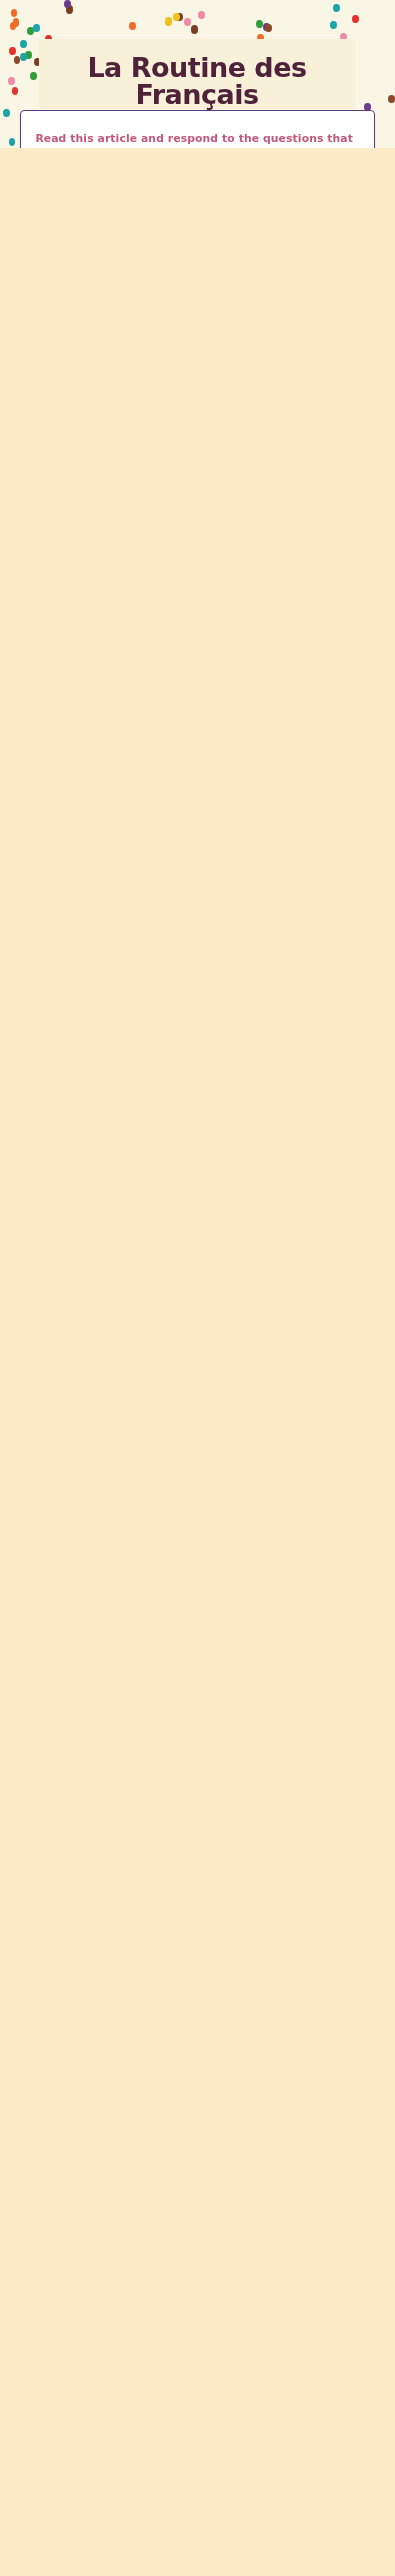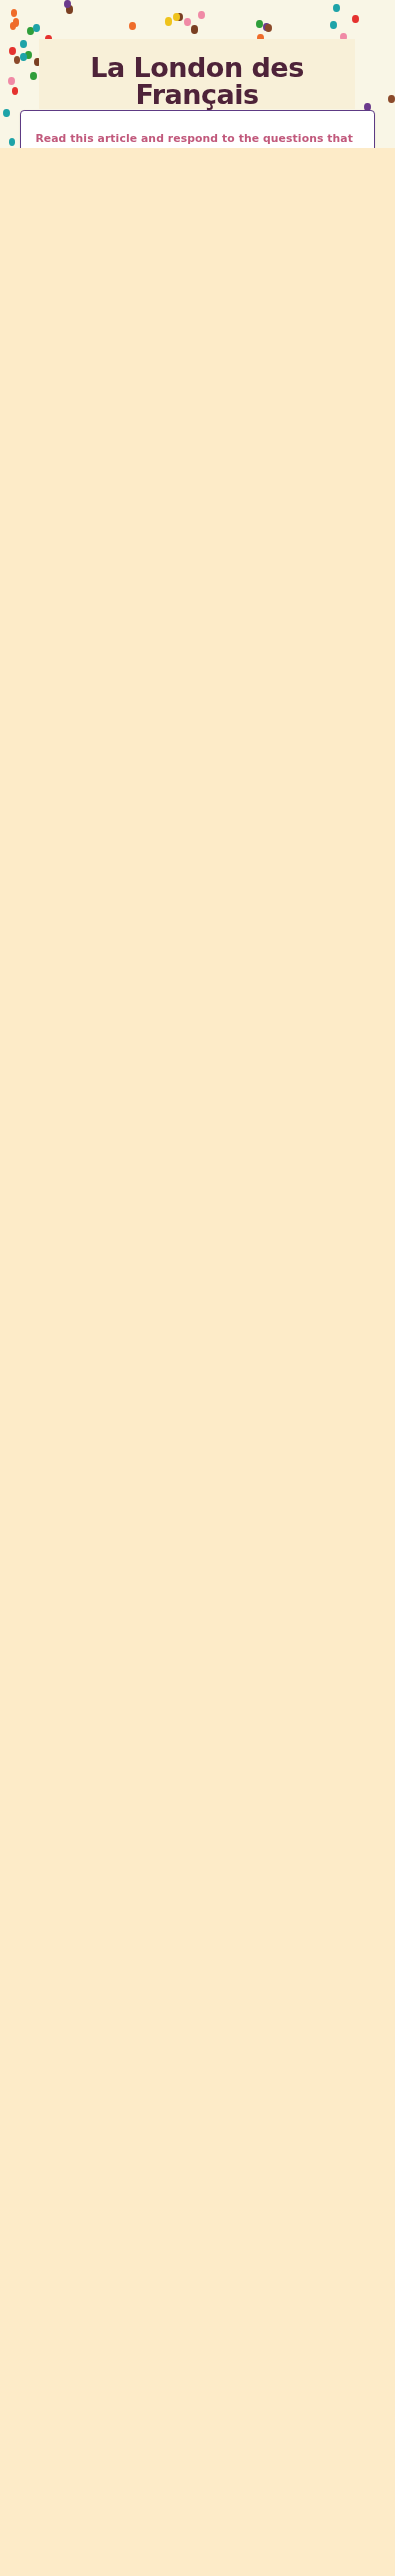--- a/index.html
+++ b/index.html
@@ -162,21 +162,21 @@
       <div class="dot" style="left: 257px; top: 34px; background: rgb(239, 108, 42);"></div>
       <div class="dot" style="left: 120px; top: 131px; background: rgb(107, 58, 140);"></div>
       <div class="dot" style="left: 155px; top: 120px; background: rgb(139, 74, 43);"></div>
       <div class="dot" style="left: 33px; top: 23.5px; background: rgb(30, 163, 168);"></div>
       <div class="dot" style="left: 10.8px; top: 8.7px; background: rgb(239, 108, 42);"></div>
       <div class="dot" style="left: 352px; top: 15px; background: rgb(229, 50, 47);"></div>
       <div class="dot" style="left: 12.5px; top: 18.4px; background: rgb(239, 108, 42);"></div>
       <div class="dot" style="left: 333px; top: 4.2px; background: rgb(30, 163, 168);"></div>
     </div>
   <div class="title-box">
-    <h1>La London des Français</h1>
+    <h1>La Routine des Français</h1>
   </div>
 </div>
 
 <div class="card">
   <div class="article">
     <h2 class="section-title">Read this article and respond to the questions that follow.</h2>
     <div class="rule"></div>
     <p class="headline">Levés à 6h50, les Parisiens mettent en moyenne 1h14 pour se préparer</p>
     <p class="lede">Selon une étude commandée par Ikea sur les matins dans huit métropoles mondiales, les habitants de la capitale française sont 57 % à avouer ne pas être matinaux.</p>
     <p>Les Parisiens ne sont pas du matin. C'est ce que nous apprend une étude réalisée pour Ikea et publiée ce mardi dans Le Parisien sur les premières heures de la journée dans huit grandes villes du monde: Paris, Londres, Berlin, Stockholm, New York, Moscou, Bombay et Shanghaï. Ainsi, dans la capitale française, on se lève plutôt tard. Les Parisiens se réveillent en moyenne à 6h50 durant la semaine. Seuls les Moscovites sont plus tardifs. D'ailleurs, dans la capitale française, 22 % des habitants s'y prennent à plusieurs reprises avant de se lever et laissent leur réveil sonner à plusieurs reprises. Il faut bien l'avouer, les Parisiens n'aiment pas le matin. 57 % d'entre eux avouent ne pas être matinaux.</p>

